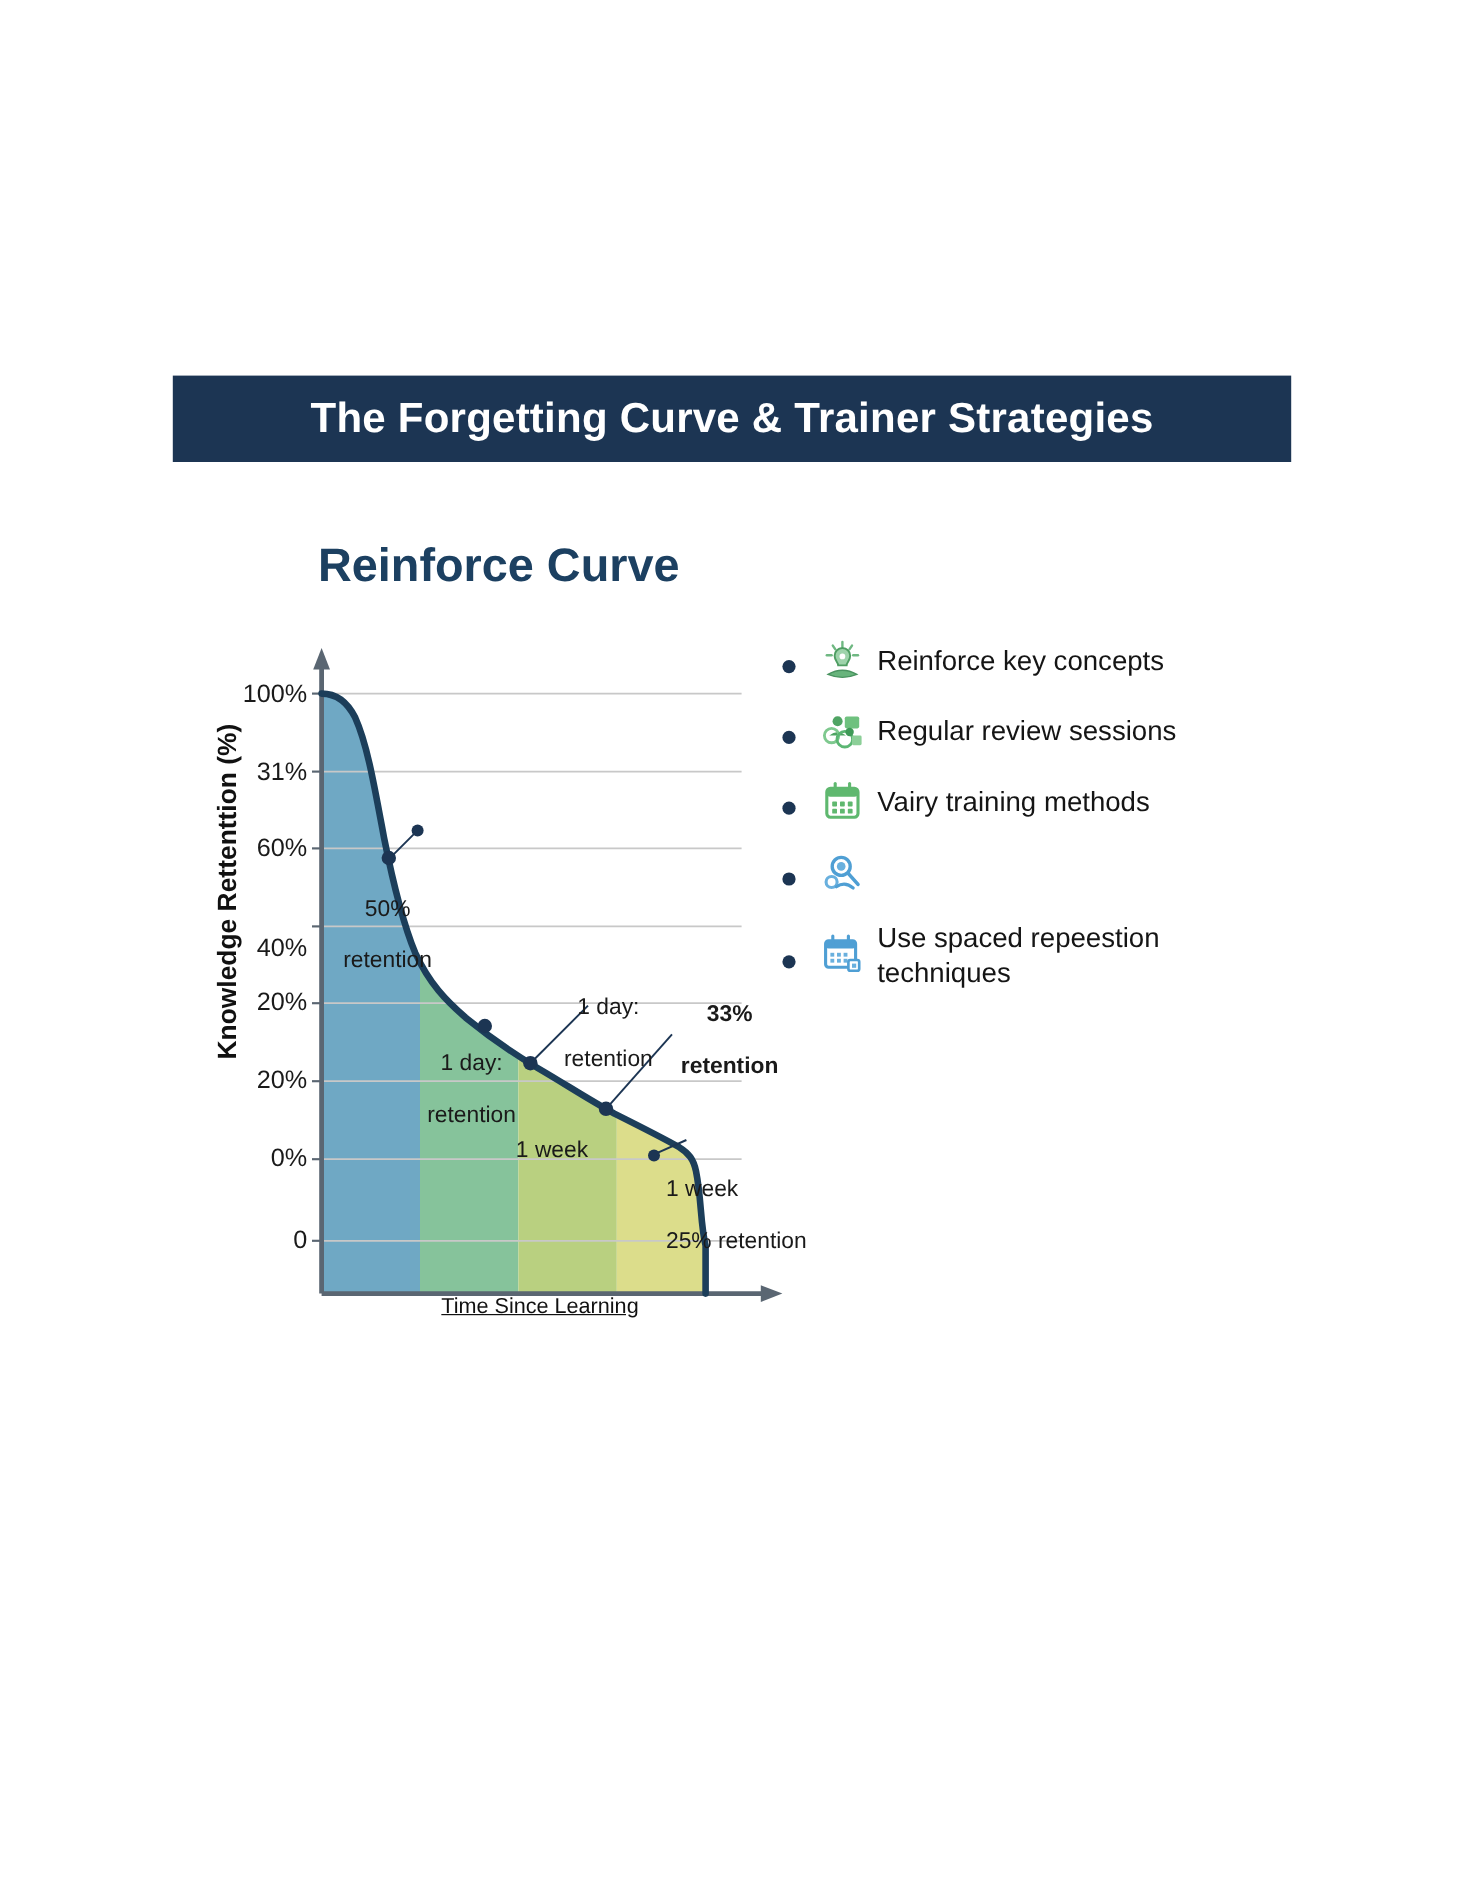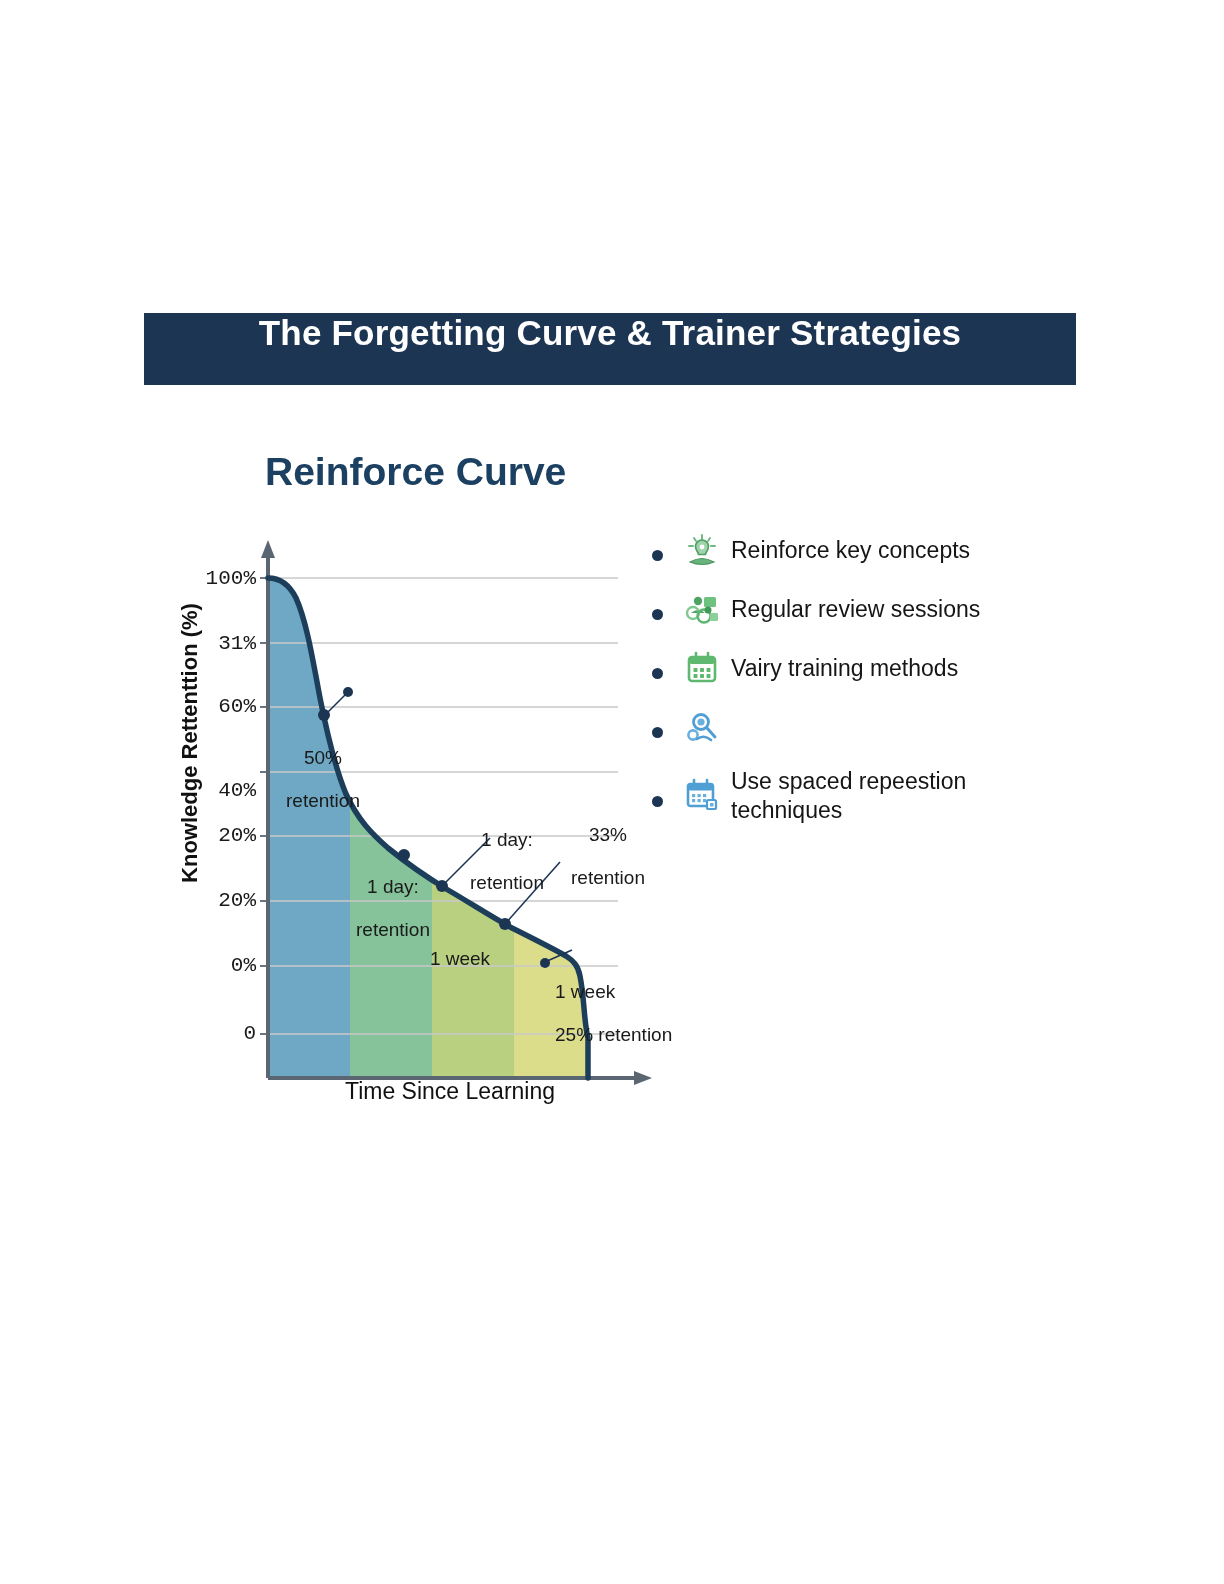--- a/index.html
+++ b/index.html
@@ -17,21 +17,21 @@
 
   
   #title-banner {
     position: absolute;
     left: 144px;
     top: 313px;
     width: 932px;
     height: 72px;
     background: #1c3553;
     display: flex;
-    align-items: flex-start;
+    align-items: center;
     justify-content: center;
     box-sizing: border-box;
   }
   #title-banner .title-text {
     color: #ffffff;
     font-size: 35px;
     font-weight: bold;
     letter-spacing: 0.2px;
     white-space: nowrap;
   }
@@ -61,21 +61,20 @@
   }
 
   
   .ytick {
     position: absolute;
     right: 0;
     text-align: right;
     font-size: 21px;
     color: #1a1a1a;
     white-space: nowrap;
-    font-family: Liberation Mono, monospace;
   }
   #ytick-col {
     position: absolute;
     left: 0px;
     top: 0px;
     width: 96px;
     height: 690px;
   }
 
   #ylabel {
@@ -90,23 +89,24 @@
     color: #111111;
     white-space: nowrap;
   }
 
   #xlabel {
     position: absolute;
     left: 110px;
     top: 648px;
     width: 360px;
     text-align: center;
-    font-size: 23px;
+    font-size: 18px;
     color: #111111;
     white-space: nowrap;
+    text-decoration: underline;
   }
 
   
   .annot {
     position: absolute;
     font-size: 19px;
     color: #1a1a1a;
     line-height: 1.12;
     white-space: pre-line;
     text-align: center;
@@ -265,21 +265,21 @@
   <div class="annot" style="left:178px; top:425px; width:110px;">
     <span>1 day:</span><br>
     <span>retention</span>
   </div>
 
   <div class="annot" style="left:292px; top:378px; width:110px;">
     <span>1 day:</span><br>
     <span>retention</span>
   </div>
 
-  <div class="annot" style="left:388px; top:373px; width:120px;">
+  <div class="annot" style="left:388px; top:384px; width:120px;font-weight:bold;">
     <span>33%</span><br>
     <span>retention</span>
   </div>
 
   <div class="annot" style="left:250px; top:518px; width:100px;">1 week</div>
 
   <div class="annot" style="left:395px; top:530px; width:150px; text-align:left;">
     <span>1 week</span><br>
     <span>25% retention</span>
   </div>

